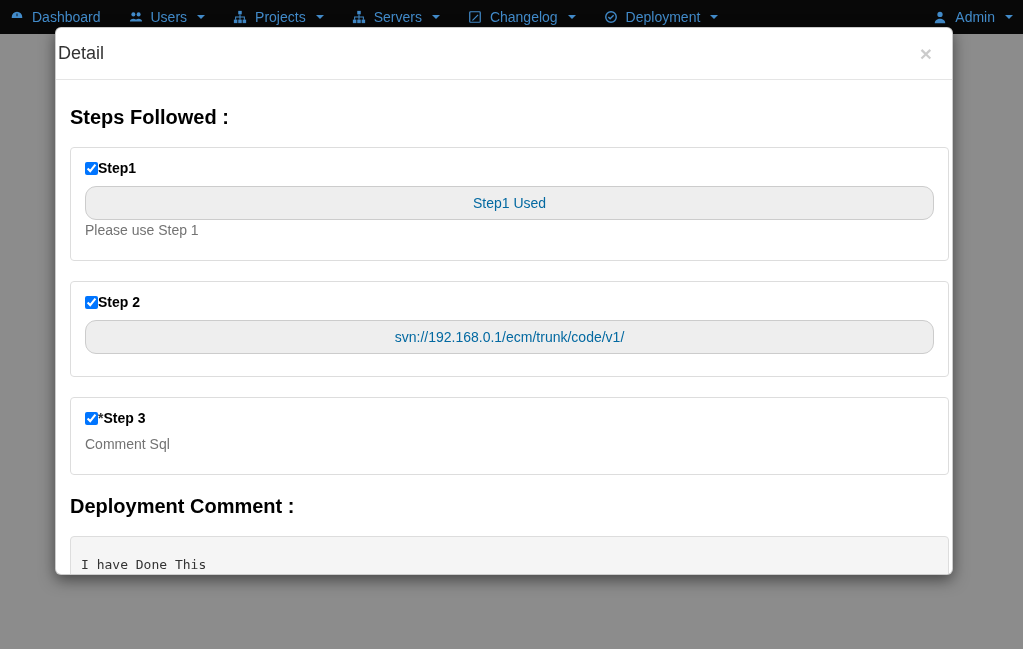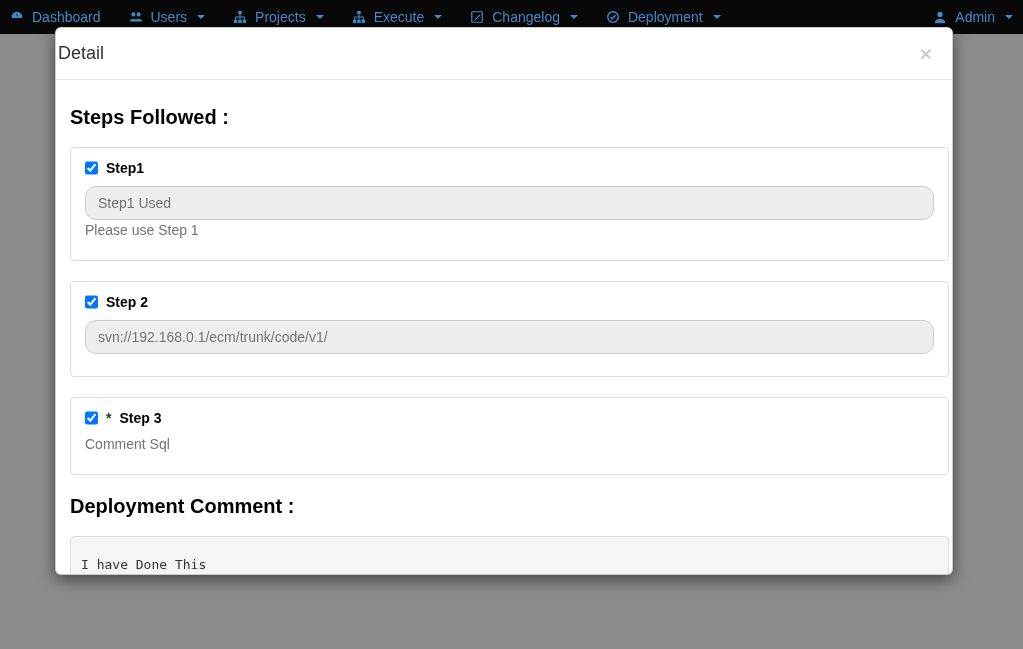--- a/index.html
+++ b/index.html
@@ -28,25 +28,25 @@
   .modal-close{margin-left:auto;font-size:21px;line-height:1;color:#000;opacity:.2;background:none;border:none;cursor:pointer;font-weight:bold;}
 
   .modal-body-wrapper{height:494px;overflow-y:scroll;overflow-x:hidden;}
   .modal-body-wrapper::-webkit-scrollbar{width:17px;background:#f0f0f0;}
   .modal-body-wrapper::-webkit-scrollbar-thumb{background:#c1c1c1;border:1px solid #a8a8a8;}
   .modal-body{padding:10px 3px 20px 14px;}
 
   h3.section{font-size:20px;font-weight:600;margin:16px 0 18px 0;color:#000;}
 
   .panel{border:1px solid #ddd;border-radius:4px;margin-bottom:20px;padding:12px 14px 22px 14px;}
-  .step-row{display:flex;gap:8px;margin-bottom:10px;}
+  .step-row{display:flex;align-items:center;gap:0;margin-bottom:10px;}
   .step-checkbox{margin:0;}
   .step-label{font-weight:700;font-size:14px;color:#000;}
   .asterisk{font-weight:700;}
-  .step-input{width:100%;box-sizing:border-box;height:34px;padding:6px 12px;font-size:14px;color:#737373;background:#eee;border:1px solid #ccc;border-radius:11px;cursor:not-allowed;}
+  .step-input{width:100%;box-sizing:border-box;height:34px;padding:6px 12px;font-size:14px;color:#0369a1;background:#eee;border:1px solid #ccc;border-radius:11px;cursor:not-allowed;text-align:center;}
   .step-help{margin-top:2px;font-size:14px;color:#737373;}
 
   .comment-box{border:1px solid #ddd;border-radius:4px;background:#f5f5f5;padding:20px 10px 26px 10px;font-family:monospace;font-size:13px;color:#333;white-space:pre;}
 </style>
 </head>
 <body>
 
 <div class="viewport">
   <div class="viewport-inner">
 
@@ -91,21 +91,21 @@
         <div class="nav-item">
           <span class="icon">
             <svg viewBox="0 0 16 16" width="14" height="14" fill="#428bca">
                 <rect x="6" y="1" width="4" height="4"></rect>
                 <rect x="1" y="11" width="4" height="4"></rect>
                 <rect x="6" y="11" width="4" height="4"></rect>
                 <rect x="11" y="11" width="4" height="4"></rect>
                 <path d="M8 5v3M3 11V8h10v3M8 8v3" stroke="#428bca" stroke-width="1.2" fill="none"></path>
               </svg>
           </span>
-          <span>Execute</span>
+          <span>Servers</span>
           <span class="caret"></span>
         </div>
 
         <div class="nav-item">
           <span class="icon">
             <svg viewBox="0 0 16 16" width="14" height="14" fill="none" stroke="#428bca" stroke-width="1.4">
                 <rect x="2" y="2" width="12" height="12" rx="1"></rect>
                 <path d="M5 11l6-6 1 1-6 6-1.4.4z" fill="#428bca" stroke="none"></path>
               </svg>
           </span>

